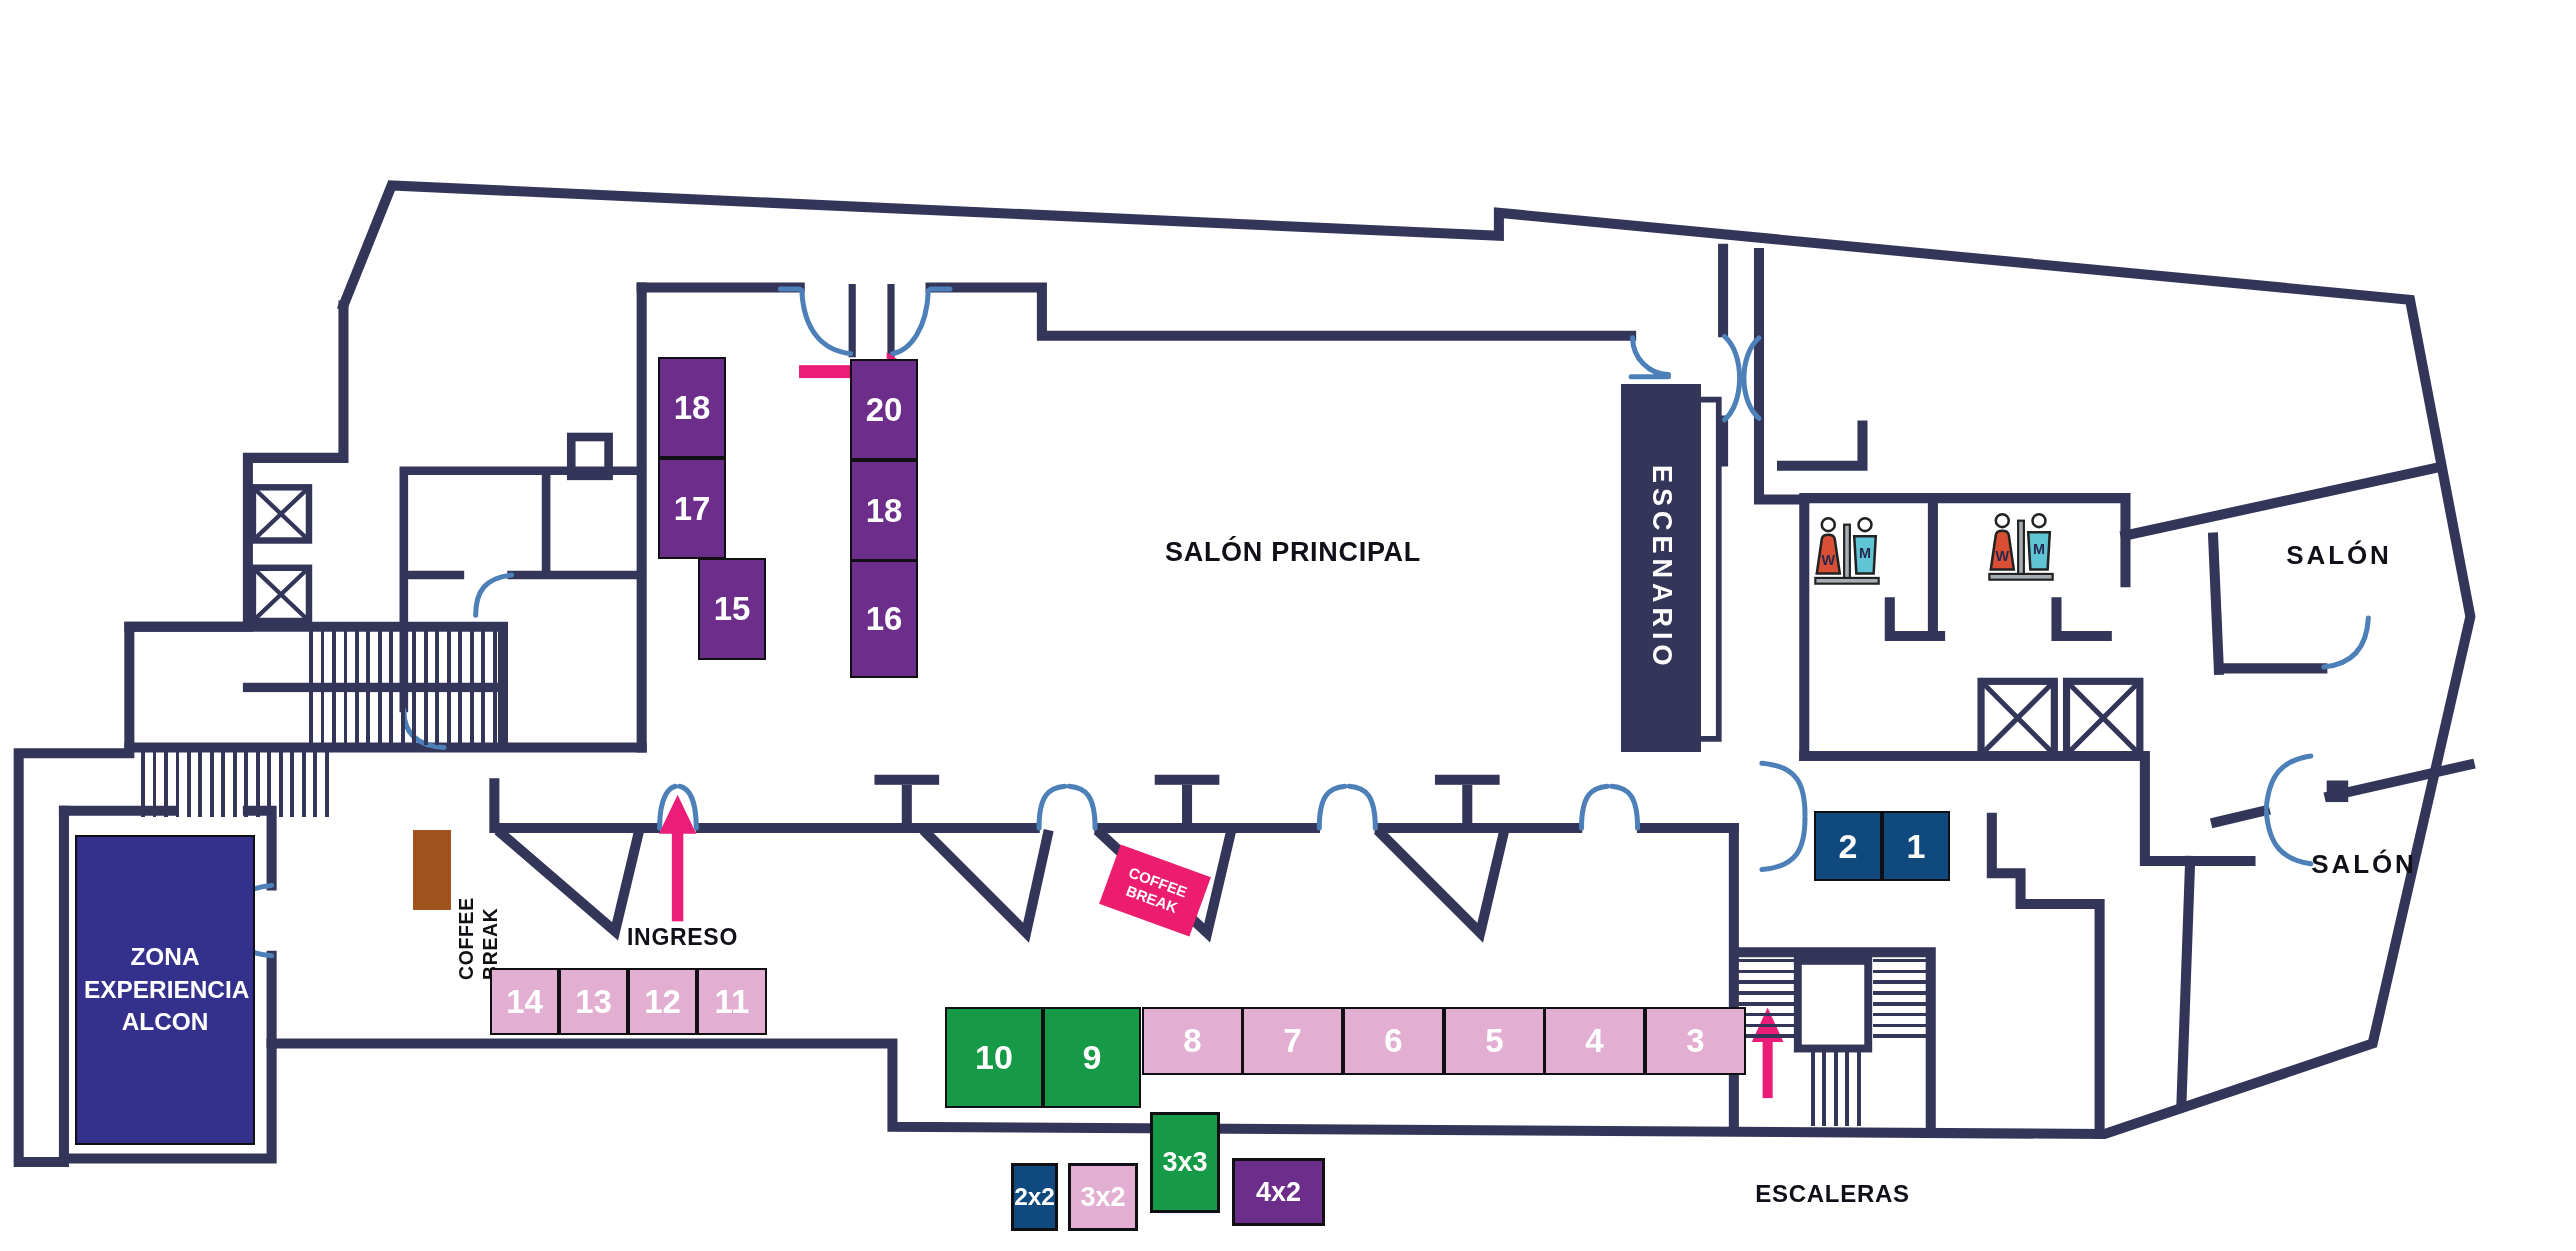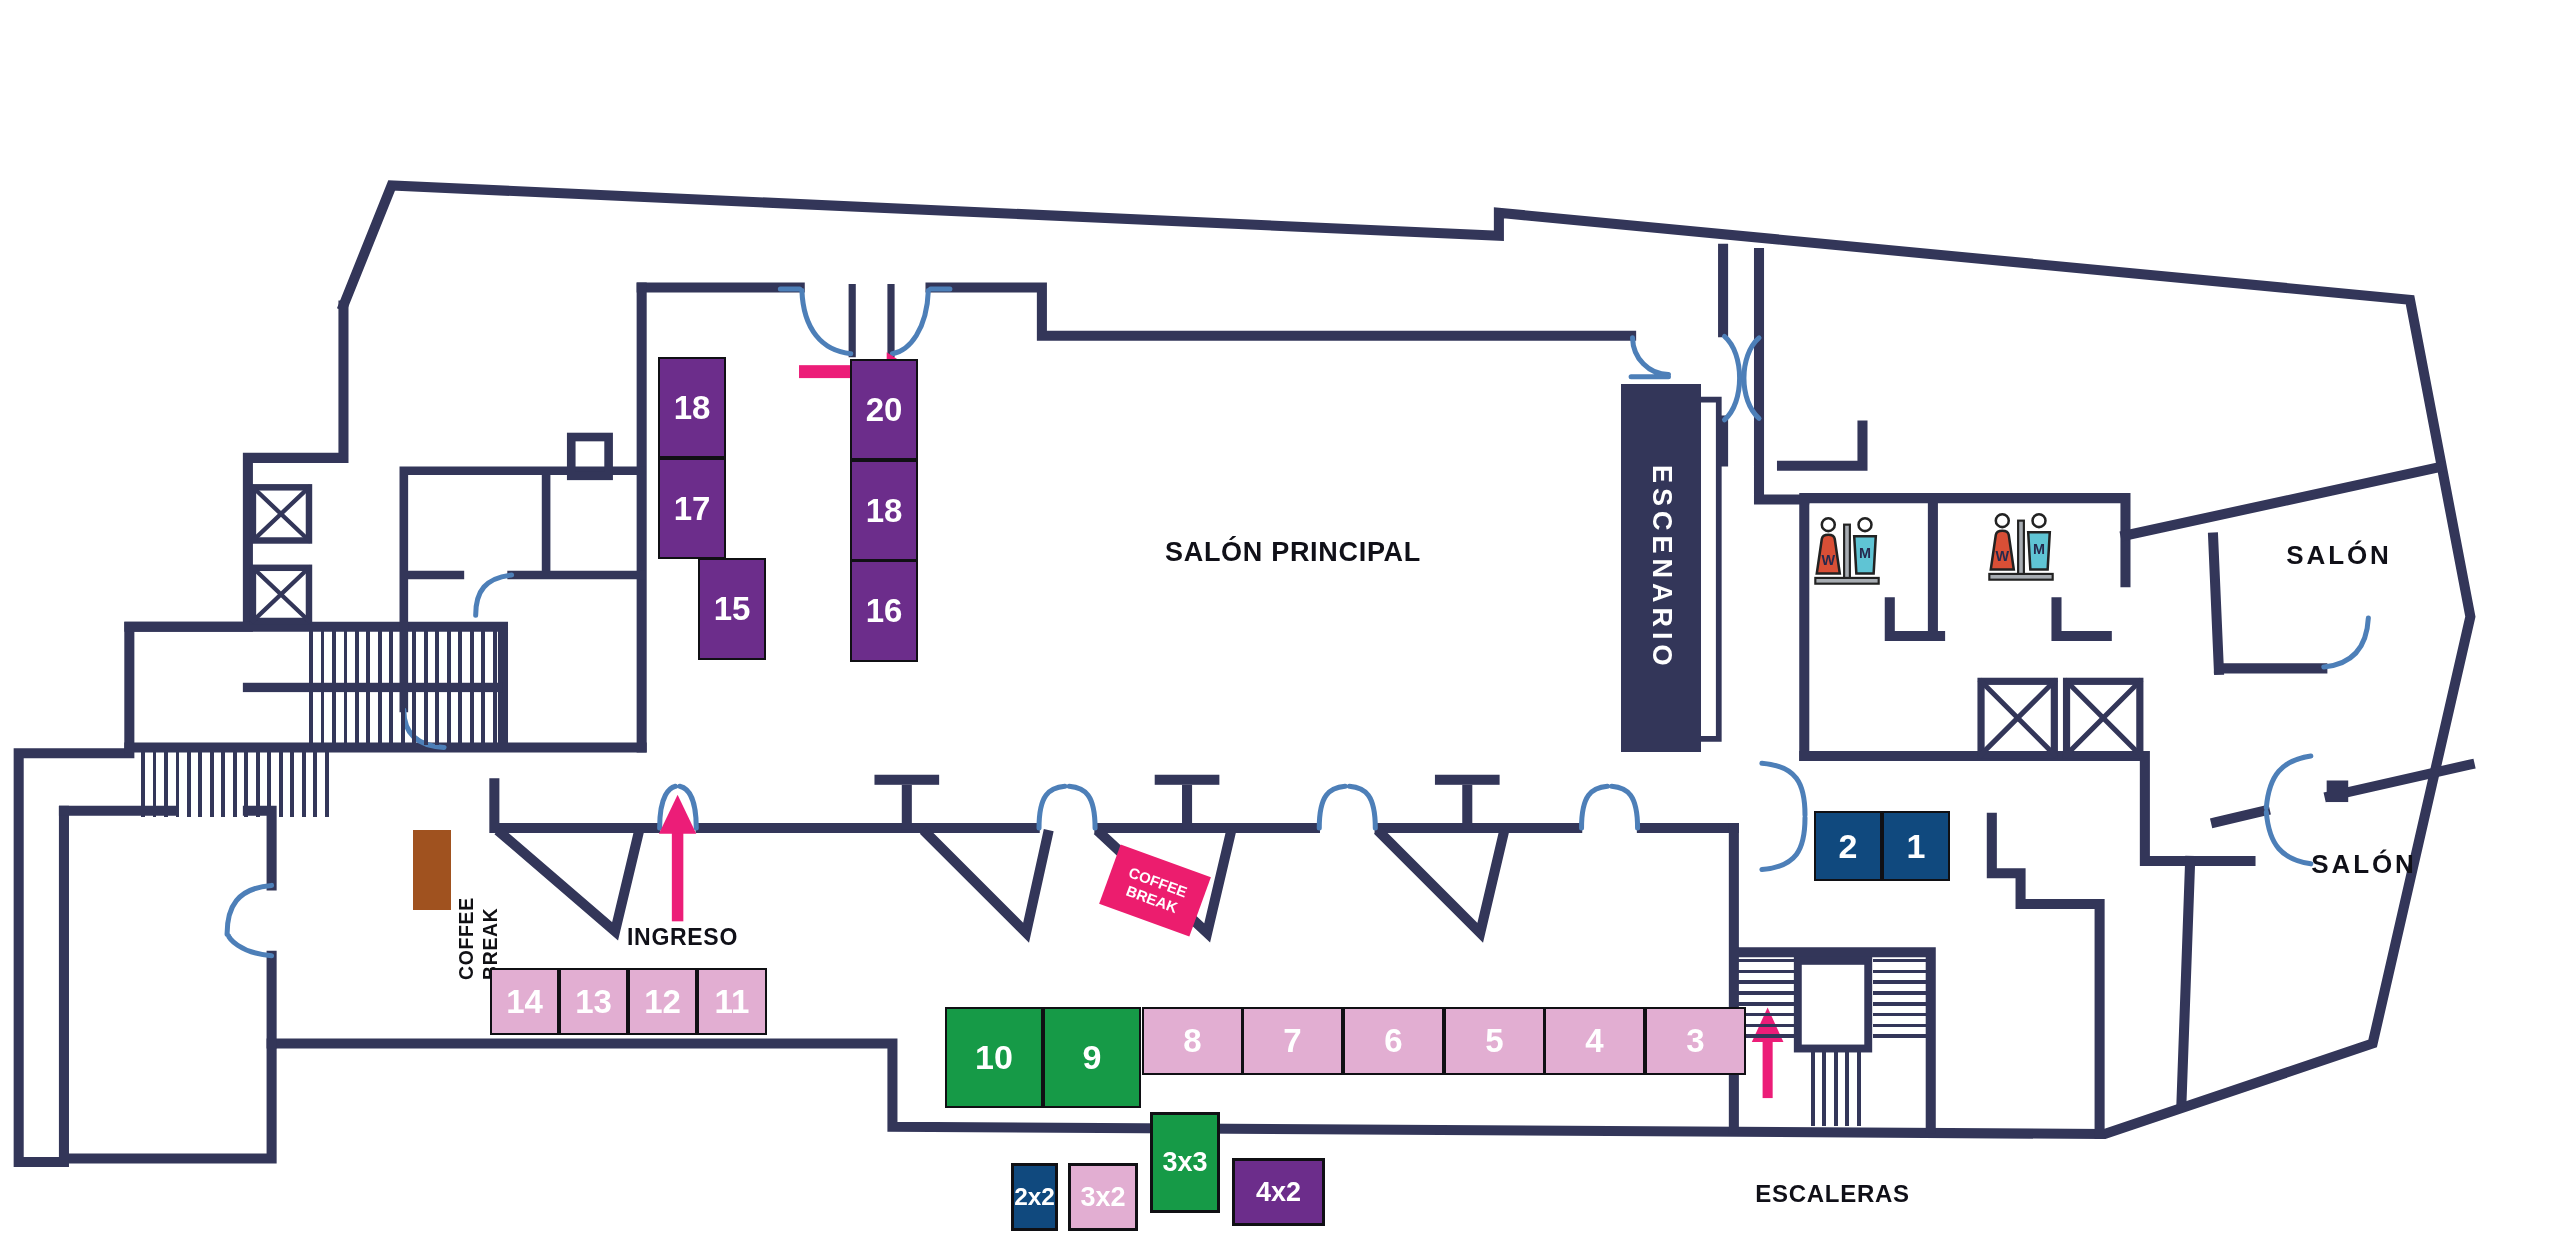--- a/index.html
+++ b/index.html
@@ -166,38 +166,41 @@
   <div class="room-label lbl-principal" style="left:1135px;top:537px;width:316px;">SALÓN PRINCIPAL</div>
   <div class="room-label lbl-salon" style="left:2249px;top:540px;width:180px;">SALÓN</div>
   <div class="room-label lbl-salon" style="left:2267px;top:849px;width:194px;">SALÓN</div>
   <div class="room-label lbl-small" style="left:618px;top:924px;width:129px;">INGRESO</div>
   <div class="room-label lbl-small" style="left:1721px;top:1180px;width:223px;font-size:24px;">ESCALERAS</div>
 
   <div class="stage">
     <span>ESCENARIO</span>
   </div>
 
+  <div class="zona">
+    <div class="inner">ZONA EXPERIENCIA ALCON</div>
+  </div>
 
   <div class="coffee-brown"></div>
   <div class="vtext">
     <span>COFFEE</span>
     <span>BREAK</span>
   </div>
 
   <div class="coffee-tag">
     <span>COFFEE</span>
     <span>BREAK</span>
   </div>
 
   <div class="booth b-4x2" style="left:658px;top:357px;width:68px;height:101px;">18</div>
   <div class="booth b-4x2" style="left:658px;top:458px;width:68px;height:101px;">17</div>
   <div class="booth b-4x2" style="left:698px;top:558px;width:68px;height:102px;">15</div>
   <div class="booth b-4x2" style="left:850px;top:359px;width:68px;height:101px;">20</div>
   <div class="booth b-4x2" style="left:850px;top:460px;width:68px;height:101px;">18</div>
-  <div class="booth b-4x2" style="left:850px;top:560px;width:68px;height:102px;">16</div>
+  <div class="booth b-4x2" style="left:850px;top:560px;width:68px;height:118px;">16</div>
 
   <div class="booth b-2x2" style="left:1814px;top:811px;width:68px;height:70px;">2</div>
   <div class="booth b-2x2" style="left:1882px;top:811px;width:68px;height:70px;">1</div>
 
   <div class="booth b-3x2" style="left:490px;top:968px;width:69px;height:67px;">14</div>
   <div class="booth b-3x2" style="left:559px;top:968px;width:69px;height:67px;">13</div>
   <div class="booth b-3x2" style="left:628px;top:968px;width:69px;height:67px;">12</div>
   <div class="booth b-3x2" style="left:697px;top:968px;width:70px;height:67px;">11</div>
 
   <div class="booth b-3x3" style="left:945px;top:1007px;width:98px;height:101px;">10</div>

